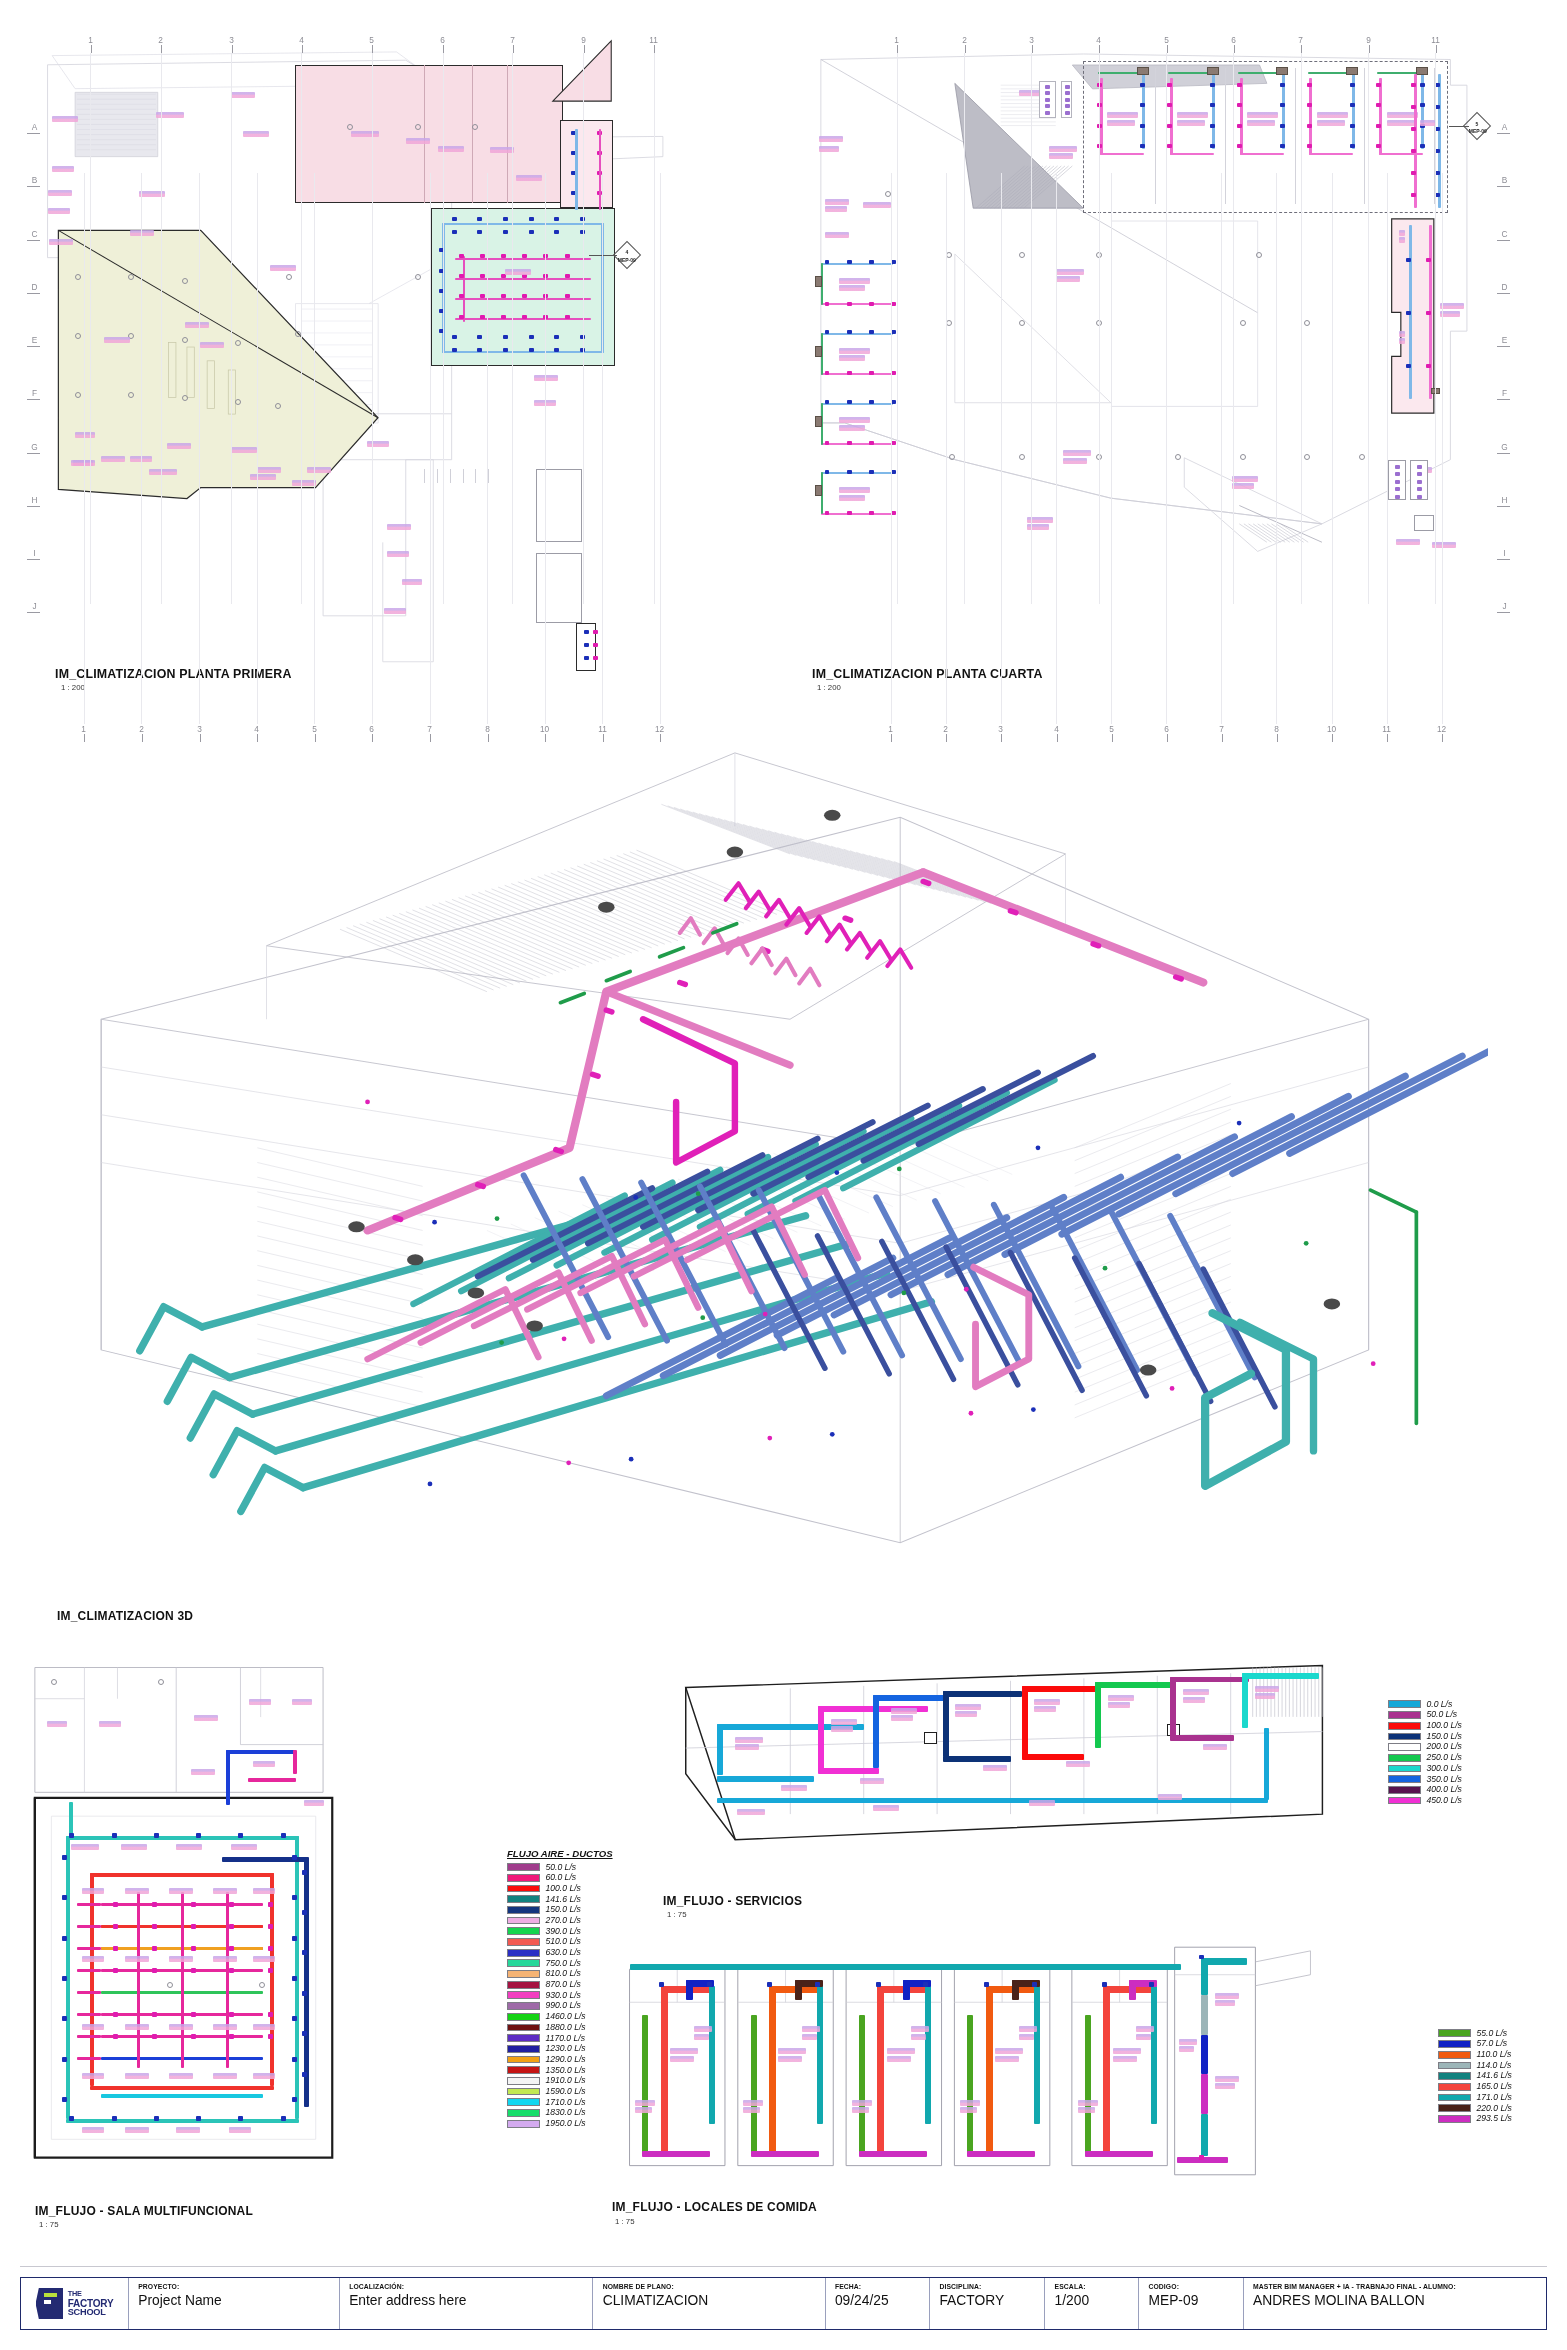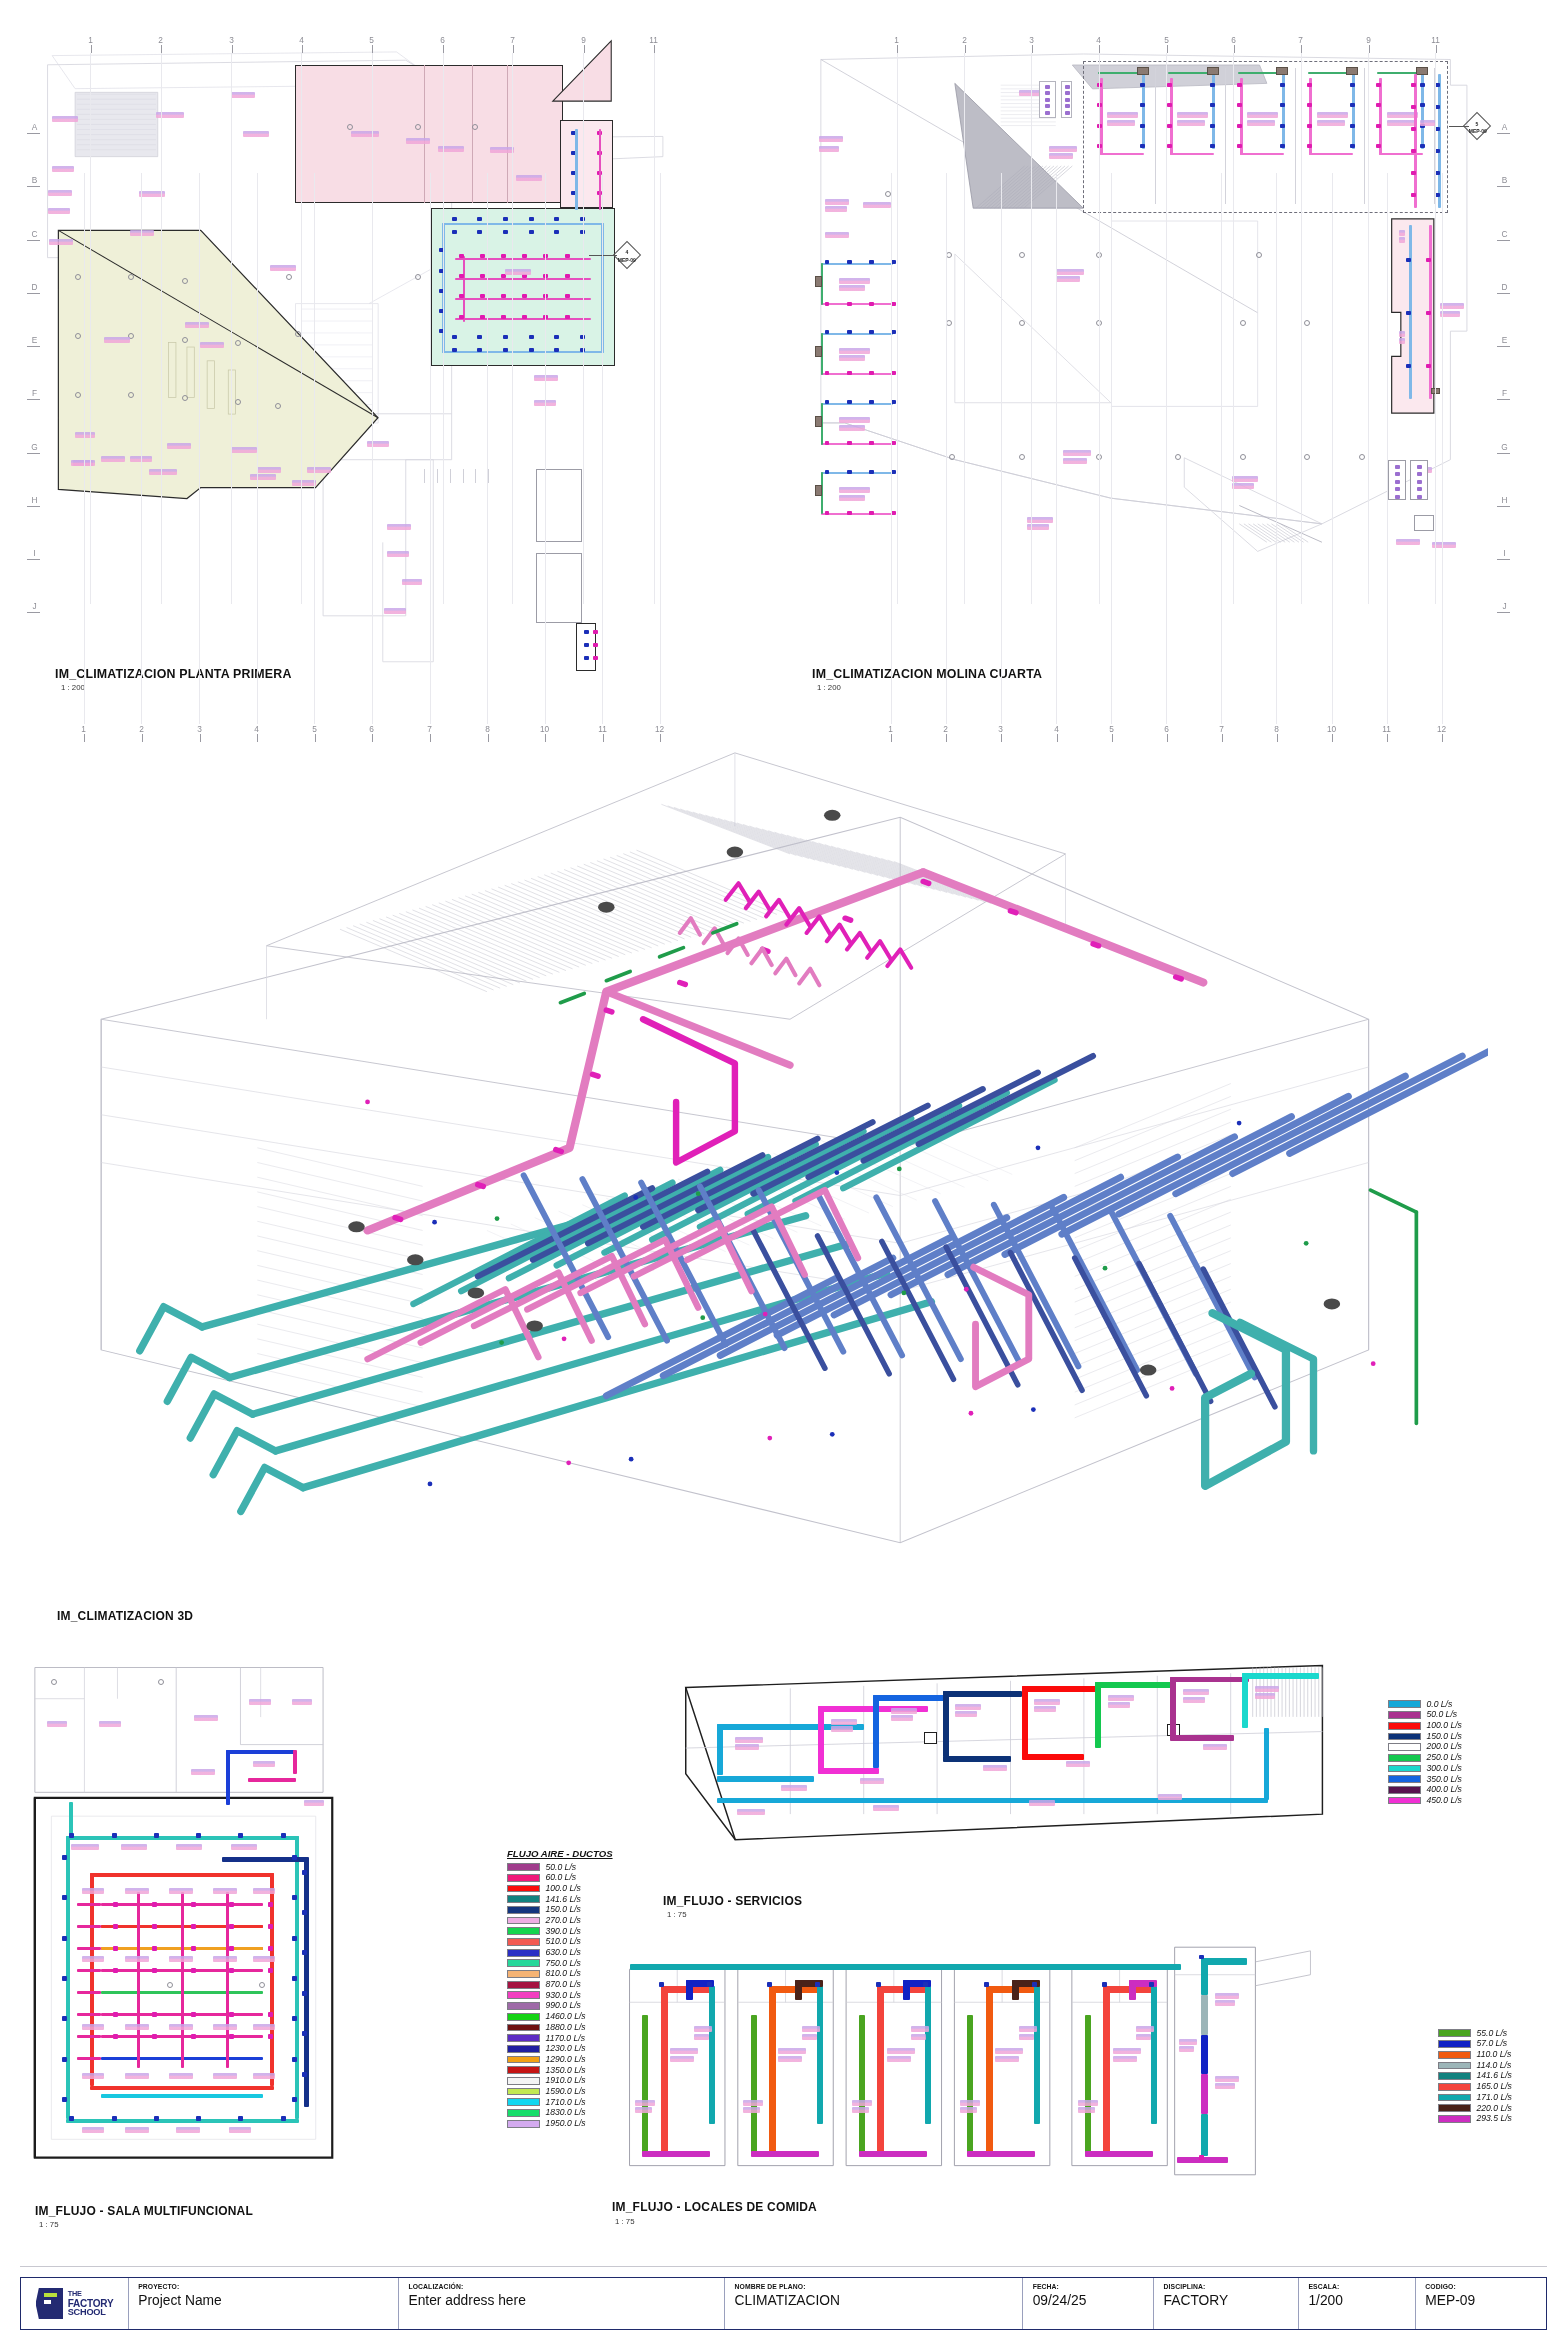--- a/index.html
+++ b/index.html
@@ -700,21 +700,21 @@
       <div class="node" style="left:257px;top:83px;background:#9b6fd0;"></div>
       <div class="detail-callout" style="left:659px;top:88px;"></div>
       <div class="callout-txt" style="left:659px;top:93px;width:20px;">5</div>
       <div class="callout-txt" style="left:656px;top:100px;width:27.5px;">MEP-09</div>
       <div style="position:absolute;left:641px;top:98px;width:20px;height:0.9px;background:#555;"></div>
     </div>
 
   <div class="view-title" style="left:55px; top:667px; font-size:12.4px;">IM_CLIMATIZACION PLANTA PRIMERA</div>
   <div class="view-scale" style="left:61px; top:683px; font-size:7.8px;">1 : 200</div>
 
-  <div class="view-title" style="left:812px; top:667px; font-size:12.4px;">IM_CLIMATIZACION MOLINA CUARTA</div>
+  <div class="view-title" style="left:812px; top:667px; font-size:12.4px;">IM_CLIMATIZACION PLANTA CUARTA</div>
   <div class="view-scale" style="left:817px; top:683px; font-size:7.8px;">1 : 200</div>
 
   <div id="iso-wrap"><svg width="1396" height="882" viewBox="0 0 1520 960">
         <path d="M10,330 L880,110 L1390,330 L1390,690 L880,900 L10,690 Z" stroke="#c2c2cc" stroke-width="1.1" fill="none"></path>
         <path d="M10,330 L10,690" stroke="#c2c2cc" stroke-width="1.1" fill="none"></path>
         <path d="M880,110 L880,470" stroke="#c2c2cc" stroke-width="1" fill="none"></path>
         <path d="M1390,330 L1390,690" stroke="#c2c2cc" stroke-width="1.1" fill="none"></path>
         <path d="M10,330 L880,470 L1390,330" stroke="#c2c2cc" stroke-width="1" fill="none"></path>
         <path d="M880,470 L880,900" stroke="#c2c2cc" stroke-width="0.9" fill="none"></path>
         <path d="M10,382 L880,522 L1390,382" stroke="#d6d6de" stroke-width="0.7" fill="none"></path>
@@ -1597,20 +1597,24 @@
           <div class="tb-val">FACTORY</div>
         </div>
         <div class="tb-cell" style="flex:105 1 0;">
           <div class="tb-lab">ESCALA:</div>
           <div class="tb-val">1/200</div>
         </div>
         <div class="tb-cell" style="flex:120 1 0;">
           <div class="tb-lab">CODIGO:</div>
           <div class="tb-val">MEP-09</div>
         </div>
+        <div class="tb-cell" style="flex:400 1 0;">
+          <div class="tb-lab">MASTER BIM MANAGER + IA - TRABNAJO FINAL - ALUMNO:</div>
+          <div class="tb-val">ANDRES MOLINA BALLON</div>
+        </div>
       </div>
   </div>
 
 <div class="grid-num" style="left:85px;top:35px;width:11px;">1</div>
     <div class="gridline-v" style="left:90px;top:53px;height:551px;"></div>
     <div class="grid-num" style="left:155px;top:35px;width:11px;">2</div>
     <div class="gridline-v" style="left:161px;top:53px;height:551px;"></div>
     <div class="grid-num" style="left:226px;top:35px;width:11px;">3</div>
     <div class="gridline-v" style="left:231px;top:53px;height:551px;"></div>
     <div class="grid-num" style="left:296px;top:35px;width:11px;">4</div>

